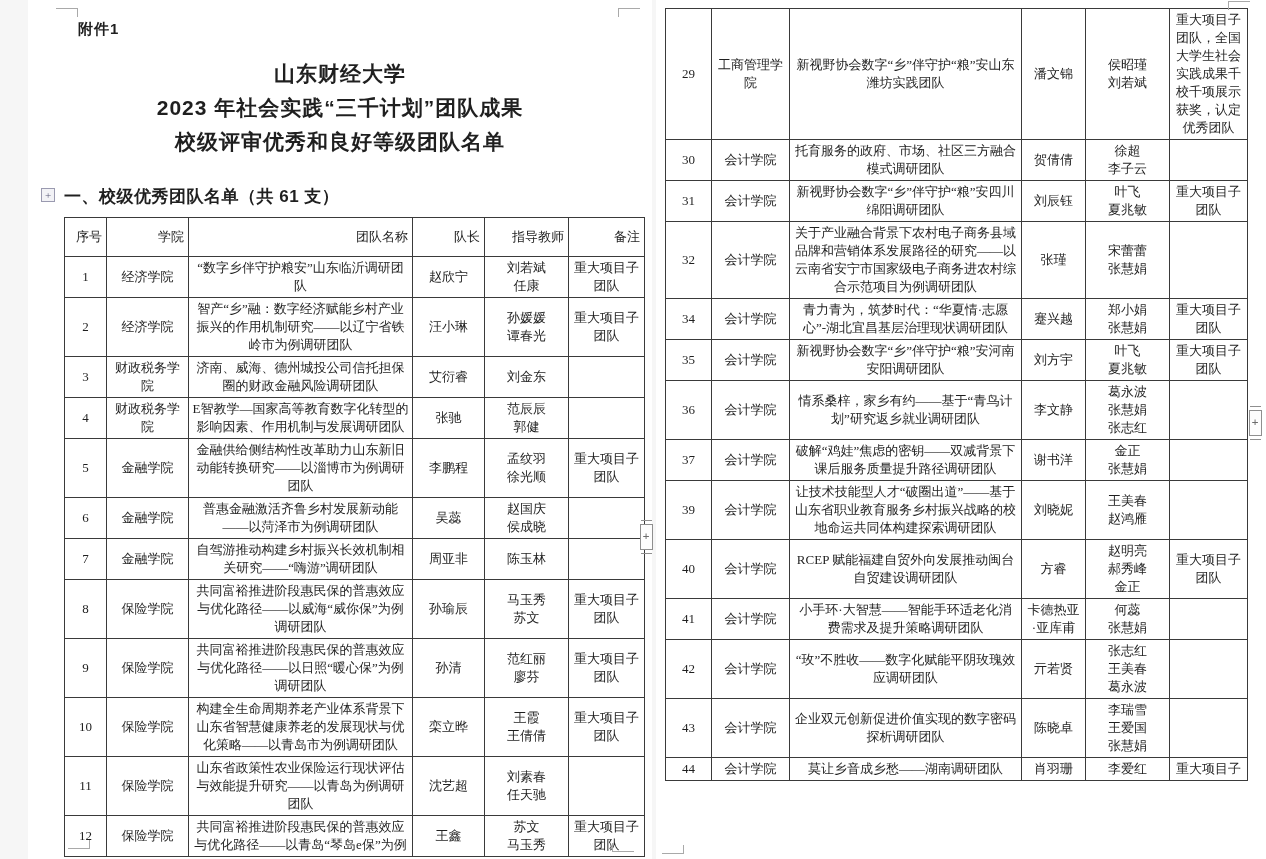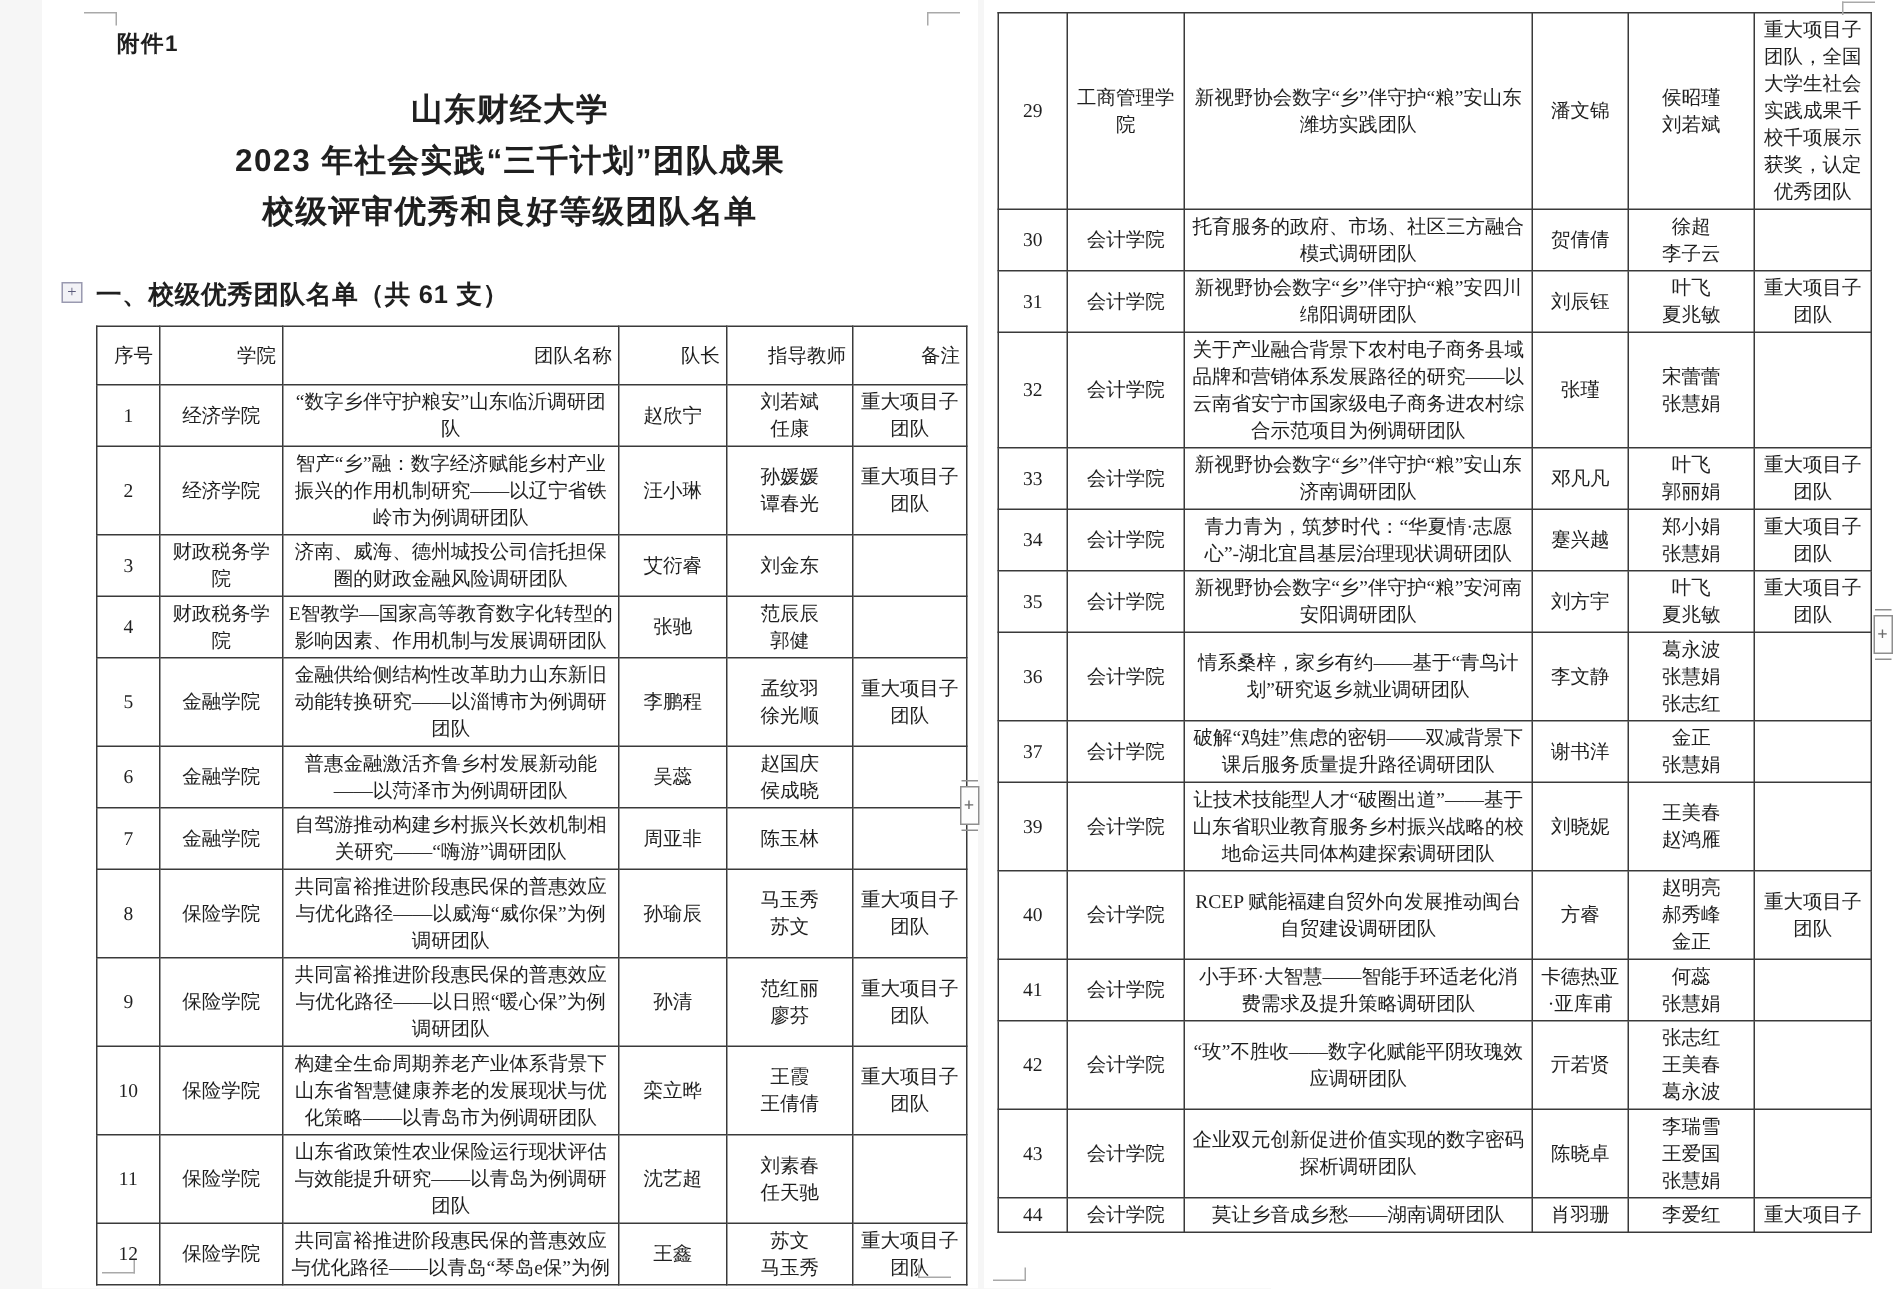--- a/index.html
+++ b/index.html
@@ -251,29 +251,20 @@
           <tr>
             <td class="cell-no">32</td>
             <td class="cell-college">会计学院</td>
             <td class="cell-team">关于产业融合背景下农村电子商务县域品牌和营销体系发展路径的研究——以云南省安宁市国家级电子商务进农村综合示范项目为例调研团队</td>
             <td class="cell-captain">张瑾</td>
             <td class="cell-advisors">宋蕾蕾
 张慧娟</td>
             <td class="cell-remark"></td>
           </tr>
           <tr>
-            <td class="cell-no">33</td>
-            <td class="cell-college">会计学院</td>
-            <td class="cell-team">新视野协会数字“乡”伴守护“粮”安山东济南调研团队</td>
-            <td class="cell-captain">邓凡凡</td>
-            <td class="cell-advisors">叶飞
-郭丽娟</td>
-            <td class="cell-remark">重大项目子团队</td>
-          </tr>
-          <tr>
             <td class="cell-no">34</td>
             <td class="cell-college">会计学院</td>
             <td class="cell-team">青力青为，筑梦时代：“华夏情·志愿心”-湖北宜昌基层治理现状调研团队</td>
             <td class="cell-captain">蹇兴越</td>
             <td class="cell-advisors">郑小娟
 张慧娟</td>
             <td class="cell-remark">重大项目子团队</td>
           </tr>
           <tr>
             <td class="cell-no">35</td>

